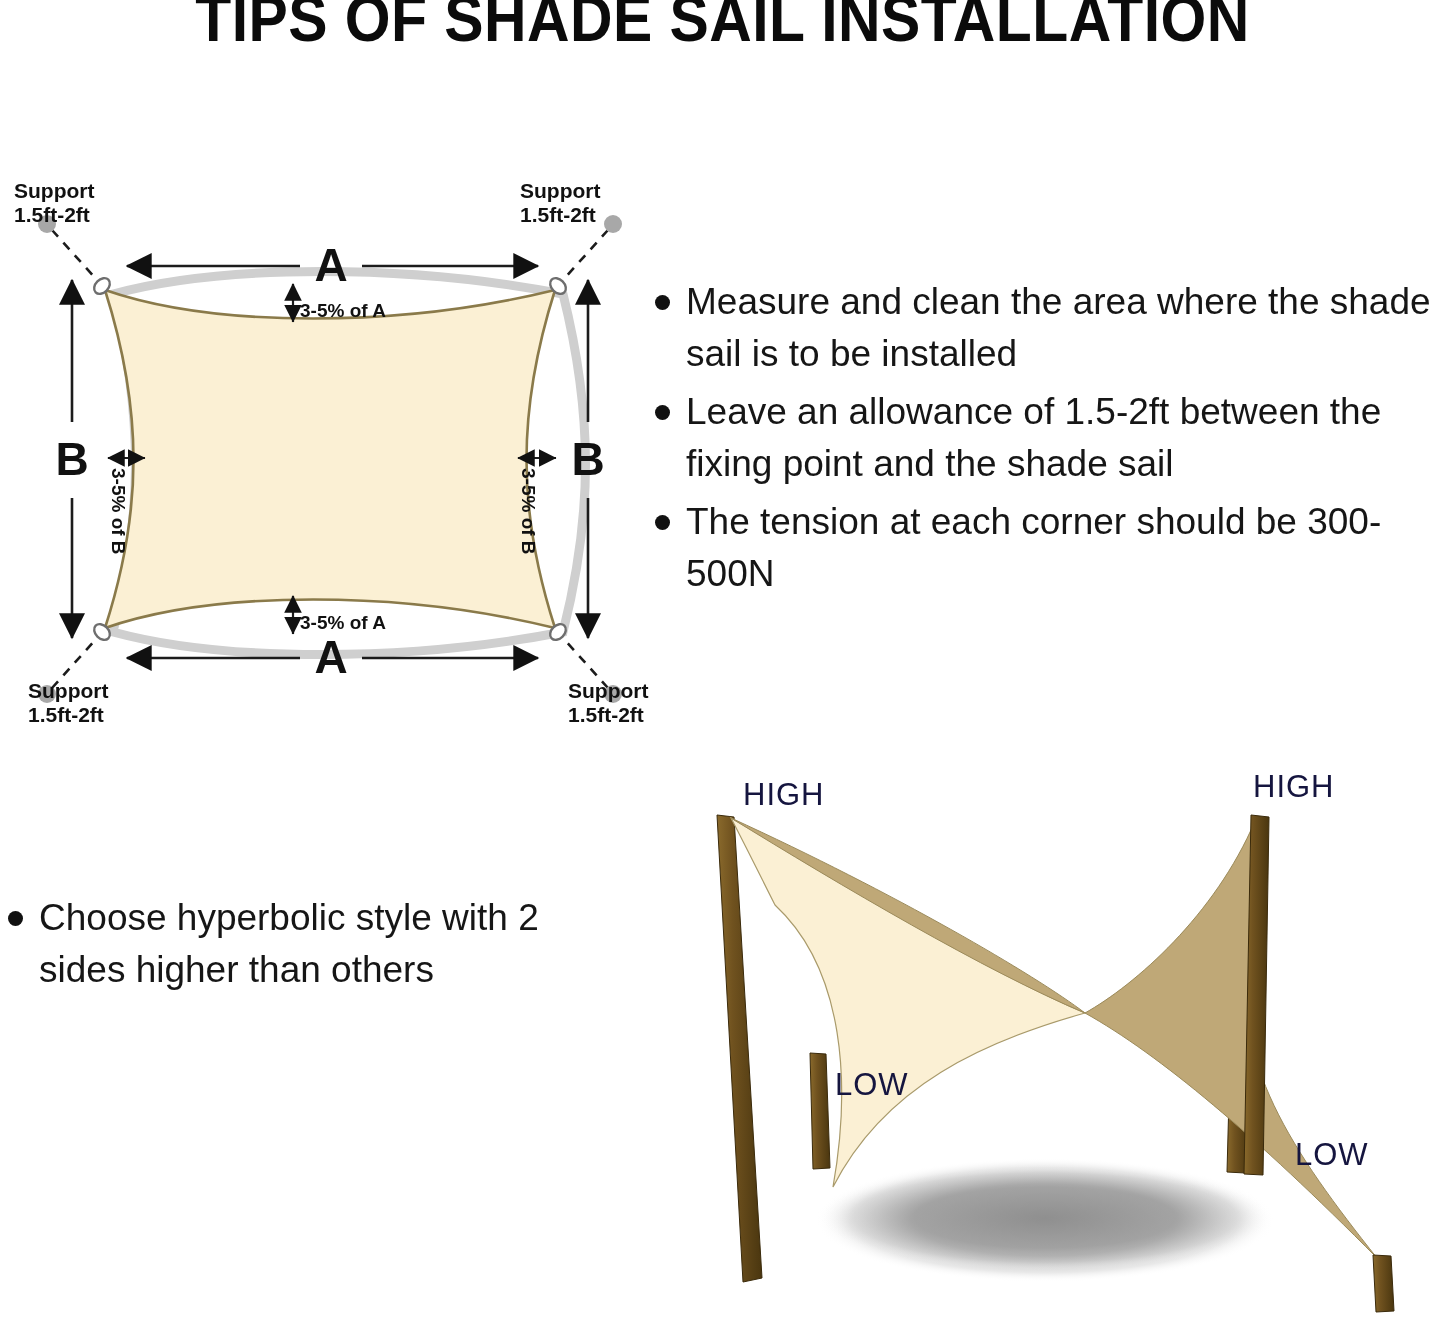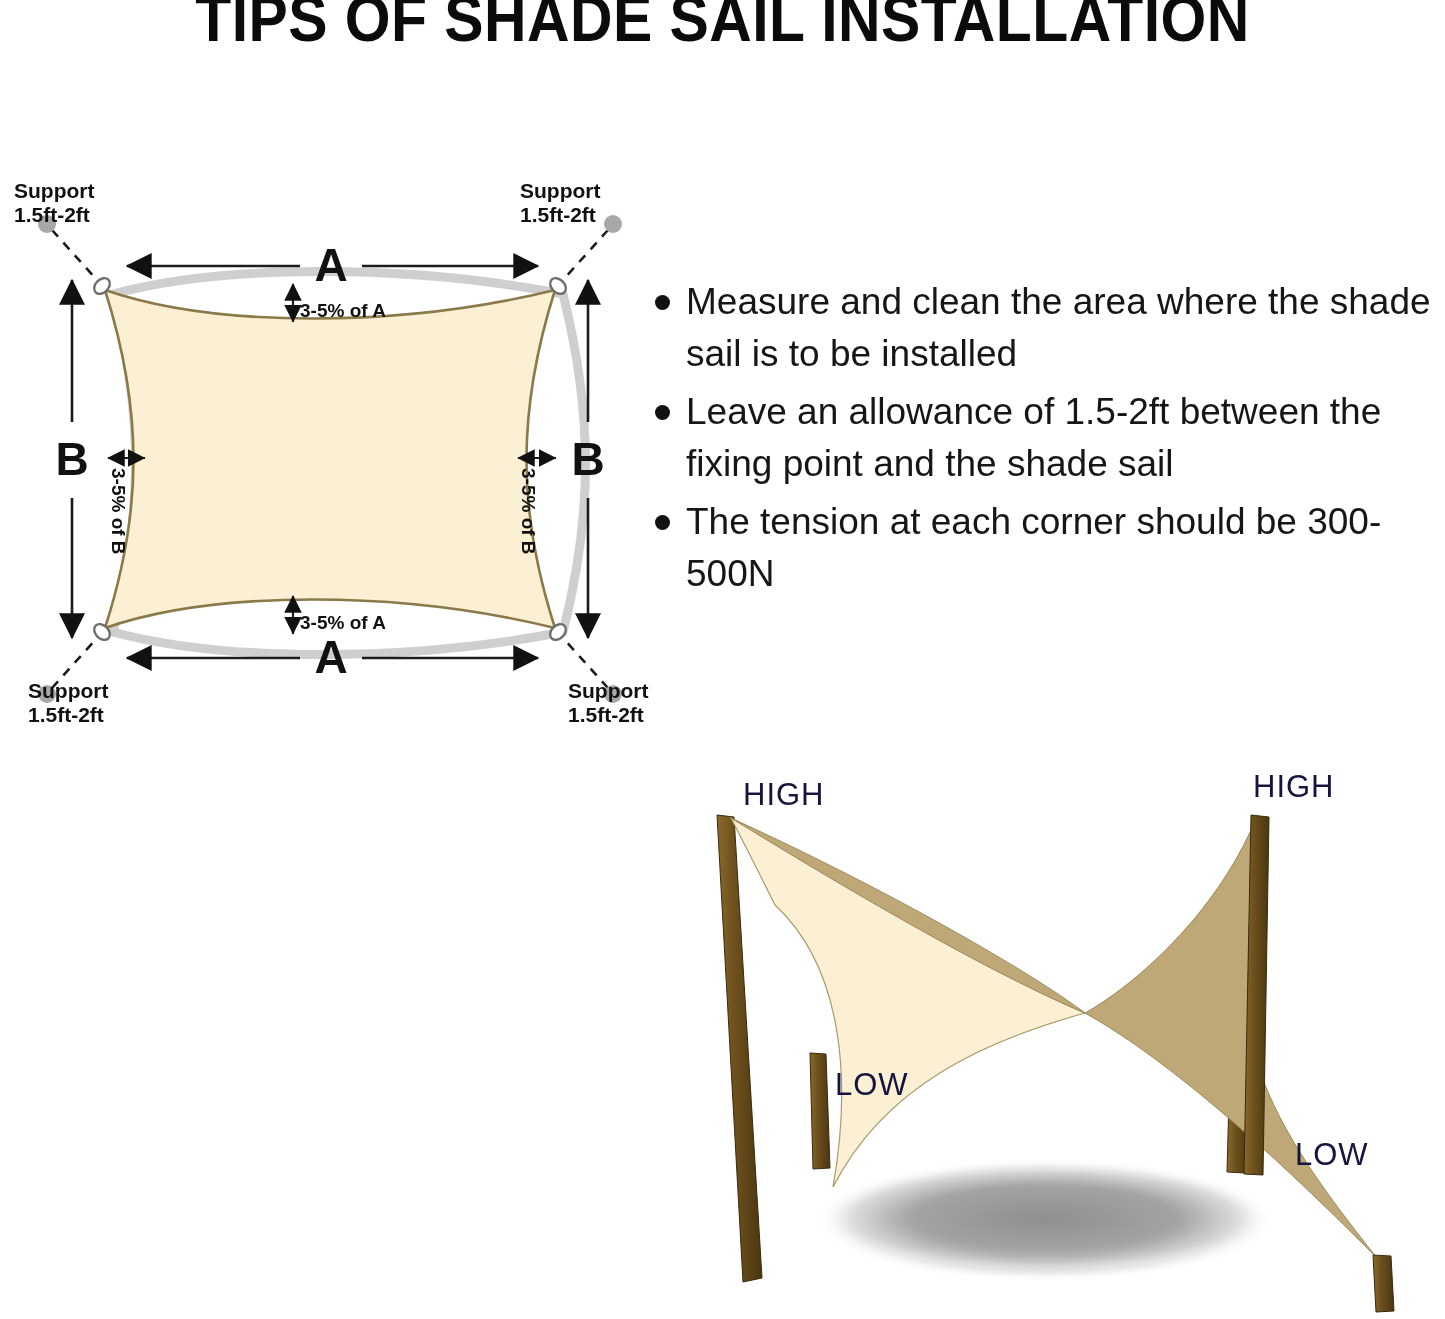--- a/index.html
+++ b/index.html
@@ -190,20 +190,24 @@
     <span class="bullet-dot"></span>
     <span class="bullet-text">Leave an allowance of 1.5-2ft between the fixing point and the shade sail</span>
   </div>
   <div class="bullet-row">
     <span class="bullet-dot"></span>
     <span class="bullet-text">The tension at each corner should be 300-500N</span>
   </div>
 </div>
 
 <div class="bullets" id="bullets-bottom">
+  <div class="bullet-row">
+    <span class="bullet-dot"></span>
+    <span class="bullet-text">Choose hyperbolic style with 2 sides higher than others</span>
+  </div>
 </div>
 
 <div class="abs" id="diagram-hyper">
 <svg width="790" height="564" viewBox="0 0 790 564" xmlns="http://www.w3.org/2000/svg">
   <defs>
     <radialGradient id="groundShadow" cx="50%" cy="50%" r="50%">
       <stop offset="0%" stop-color="#8E8E8E" stop-opacity="0.95"></stop>
       <stop offset="58%" stop-color="#9D9D9D" stop-opacity="0.80"></stop>
       <stop offset="85%" stop-color="#BFBFBF" stop-opacity="0.35"></stop>
       <stop offset="100%" stop-color="#FFFFFF" stop-opacity="0"></stop>

